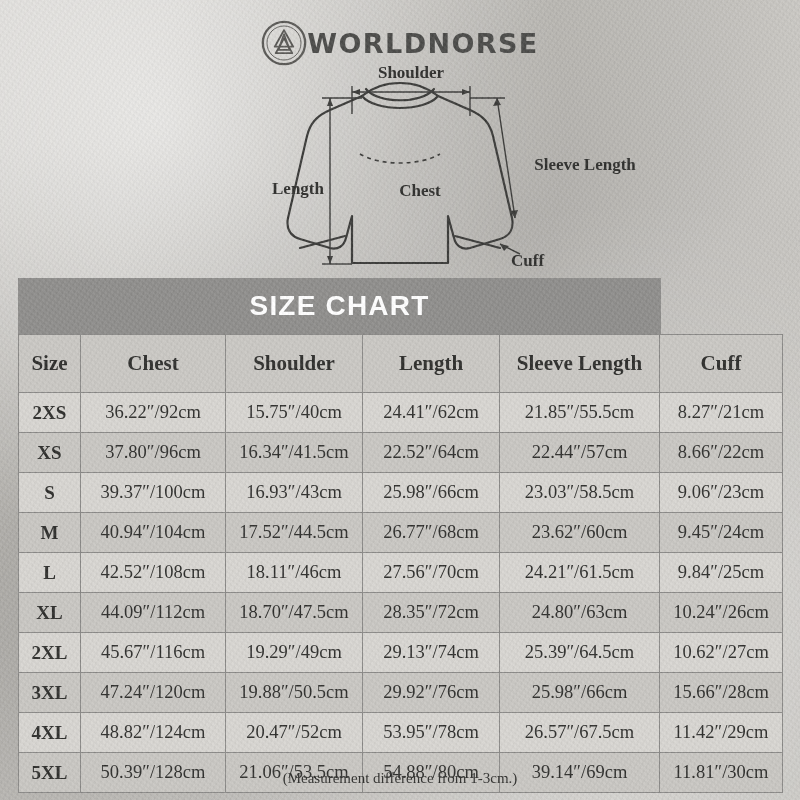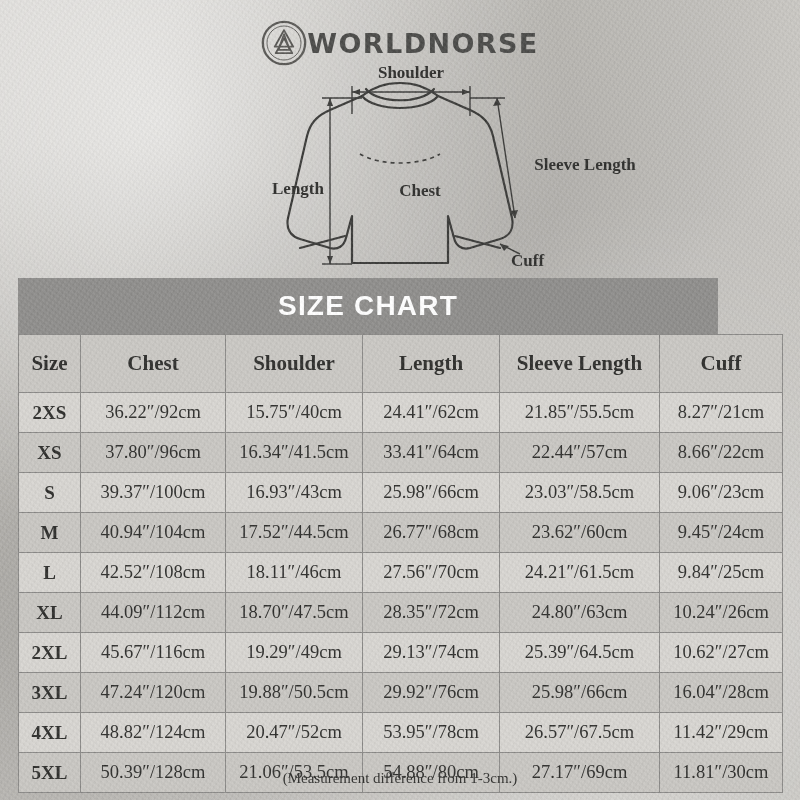--- a/index.html
+++ b/index.html
@@ -65,21 +65,21 @@
     width: 800px;
     height: 222px;
   }
   #illus svg { display: block; }
 
   
   #titlebar {
     position: absolute;
     top: 278px;
     left: 18px;
-    width: 700px;
+    width: 643px;
     height: 56px;
     background: #8e8d8b;
     display: flex;
     align-items: center;
     justify-content: center;
     color: #ffffff;
   }
   #titlebar .t-main {
     font-size: 28px;
     font-weight: bold;
@@ -267,21 +267,21 @@
           <td>36.22″/92cm</td>
           <td>15.75″/40cm</td>
           <td>24.41″/62cm</td>
           <td>21.85″/55.5cm</td>
           <td>8.27″/21cm</td>
         </tr>
         <tr>
           <td class="size-cell">XS</td>
           <td>37.80″/96cm</td>
           <td>16.34″/41.5cm</td>
-          <td>33.41″/64cm</td>
+          <td>22.52″/64cm</td>
           <td>22.44″/57cm</td>
           <td>8.66″/22cm</td>
         </tr>
         <tr>
           <td class="size-cell">S</td>
           <td>39.37″/100cm</td>
           <td>16.93″/43cm</td>
           <td>25.98″/66cm</td>
           <td>23.03″/58.5cm</td>
           <td>9.06″/23cm</td>
@@ -317,36 +317,36 @@
           <td>29.13″/74cm</td>
           <td>25.39″/64.5cm</td>
           <td>10.62″/27cm</td>
         </tr>
         <tr>
           <td class="size-cell">3XL</td>
           <td>47.24″/120cm</td>
           <td>19.88″/50.5cm</td>
           <td>29.92″/76cm</td>
           <td>25.98″/66cm</td>
-          <td>16.04″/28cm</td>
+          <td>15.66″/28cm</td>
         </tr>
         <tr>
           <td class="size-cell">4XL</td>
           <td>48.82″/124cm</td>
           <td>20.47″/52cm</td>
           <td>53.95″/78cm</td>
           <td>26.57″/67.5cm</td>
           <td>11.42″/29cm</td>
         </tr>
         <tr>
           <td class="size-cell">5XL</td>
           <td>50.39″/128cm</td>
           <td>21.06″/53.5cm</td>
           <td>54.88″/80cm</td>
-          <td>27.17″/69cm</td>
+          <td>39.14″/69cm</td>
           <td>11.81″/30cm</td>
         </tr>
       </tbody>
     </table>
   </div>
 
   <div id="footer">(Measurement difference from 1-3cm.)</div>
 
   <div id="grain"></div>
 </div>

